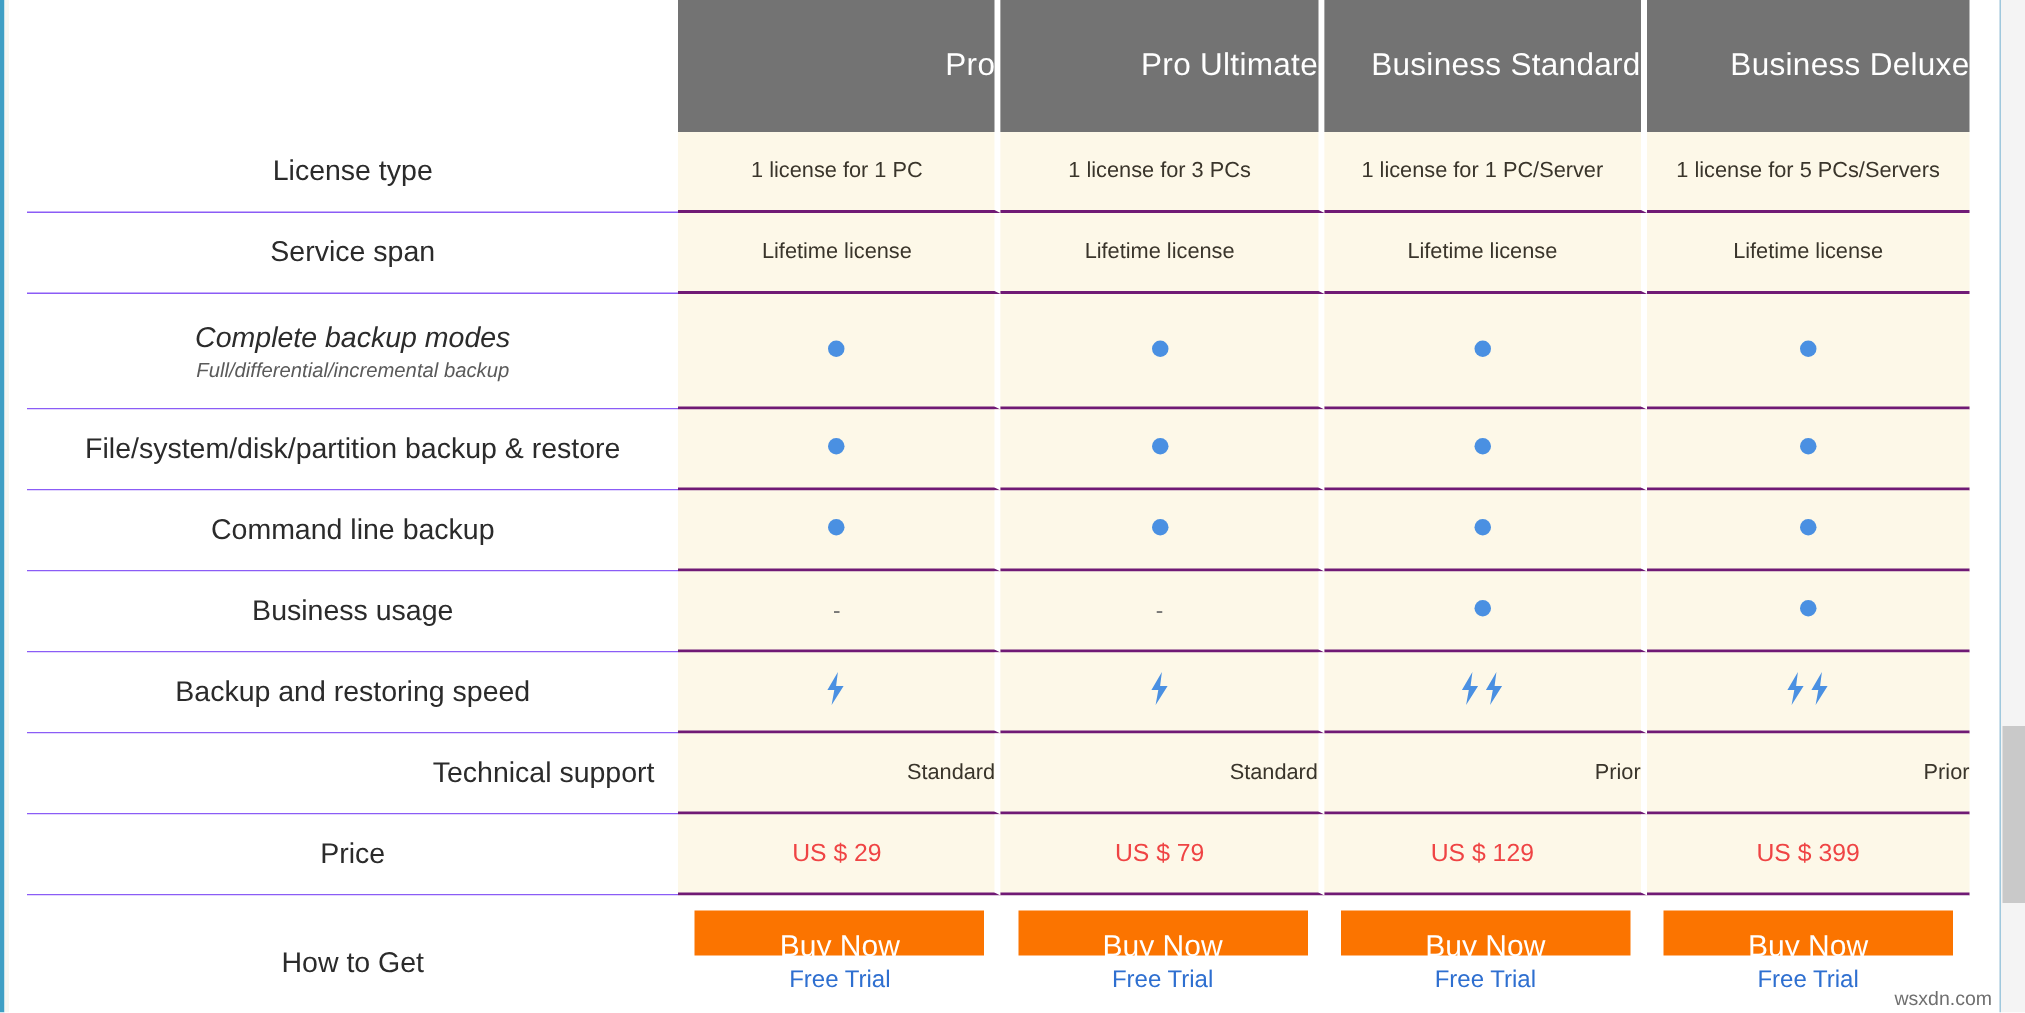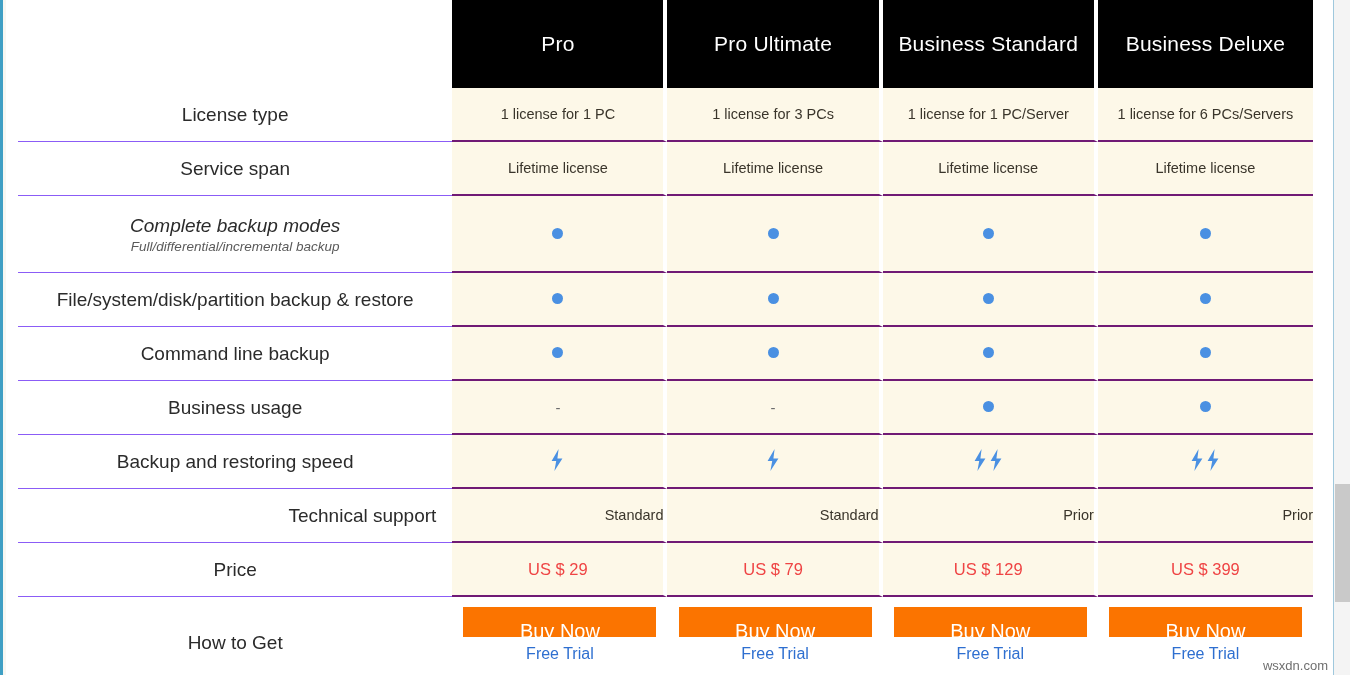--- a/index.html
+++ b/index.html
@@ -34,25 +34,25 @@
     border-spacing: 0;
     table-layout: fixed;
   }
   col.c-label { width: 434px; }
   col.c-plan  { width: 215px; }
 
   
   .hdr-spacer { height: 88px; background: #ffffff; }
   th.plan-head {
     height: 88px;
-    background: #000000;
+    background: #737373;
     color: #ffffff;
     font-size: 21px;
     font-weight: normal;
-    text-align: center;
+    text-align: right;
     vertical-align: middle;
     border-right: 4px solid #ffffff;
     letter-spacing: .2px;
   }
   th.plan-head.last { border-right: none; }
 
   
   td.lbl {
     text-align: center;
     vertical-align: middle;
@@ -187,21 +187,21 @@
         <th class="plan-head last">Business Deluxe</th>
       </tr>
     </thead>
     <tbody>
 
       <tr class="r-lic">
         <td class="lbl">License type</td>
         <td class="val">1 license for 1 PC</td>
         <td class="val">1 license for 3 PCs</td>
         <td class="val">1 license for 1 PC/Server</td>
-        <td class="val last">1 license for 6 PCs/Servers</td>
+        <td class="val last">1 license for 5 PCs/Servers</td>
       </tr>
 
       <tr class="r-span">
         <td class="lbl">Service span</td>
         <td class="val">Lifetime license</td>
         <td class="val">Lifetime license</td>
         <td class="val">Lifetime license</td>
         <td class="val last">Lifetime license</td>
       </tr>
 

